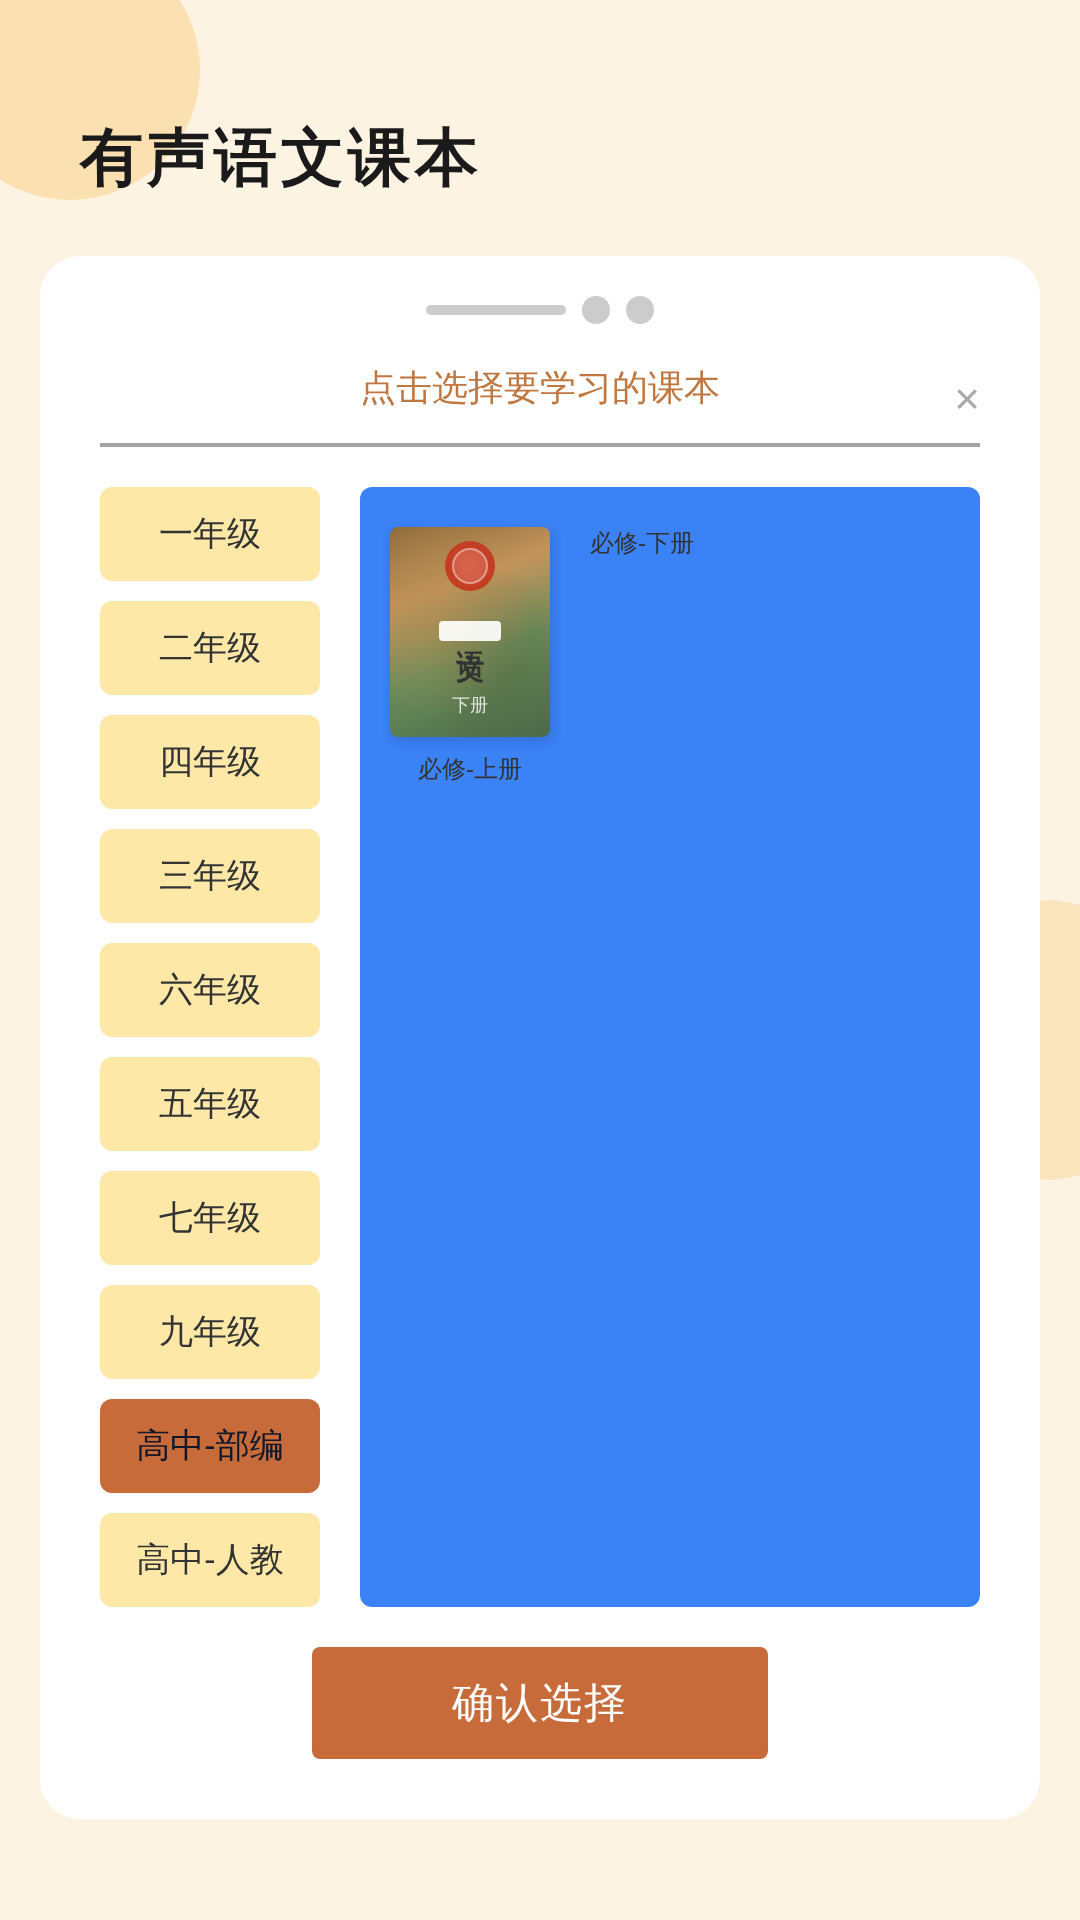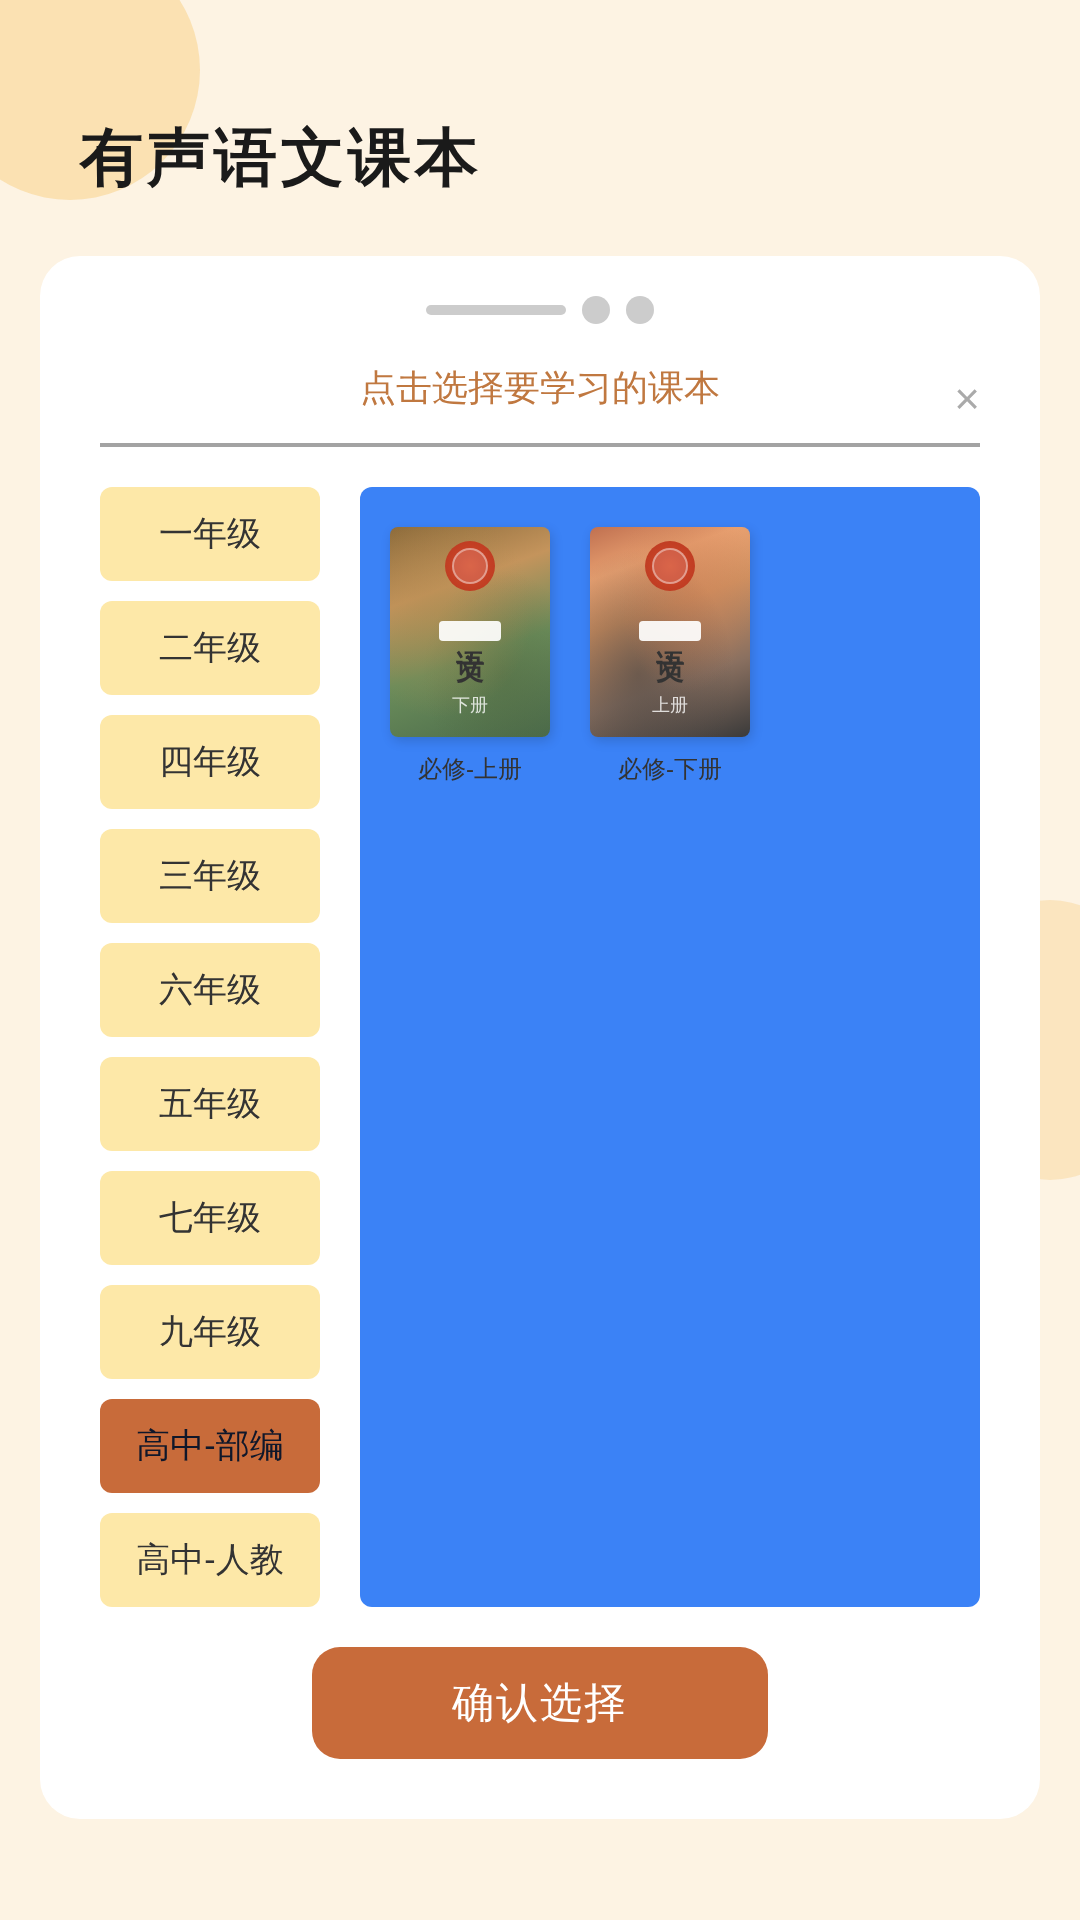--- a/index.html
+++ b/index.html
@@ -276,21 +276,21 @@
       display: flex;
       justify-content: center;
       padding: 40px 0 60px 0;
     }
 
     .confirm-btn {
       background: #c86b3a;
       color: #ffffff;
       font-size: 42px;
       padding: 28px 140px;
-      border-radius: 28px;
+      border-radius: 8px;
       border: none;
       cursor: pointer;
       font-weight: 400;
       letter-spacing: 2px;
     }
   </style>
 </head>
 <body>
 
 <div class="bg-circle-top-left"></div>
@@ -336,27 +336,20 @@
             <div class="book-seal">
               <div class="book-seal-inner"></div>
             </div>
             <div class="book-label-overlay">语文</div>
             <div class="book-volume-label">下册</div>
           </div>
           <span class="book-title">必修-上册</span>
         </div>
 
         <div class="book-item">
-          <div class="book-cover book-cover-2">
-            <div class="book-seal">
-              <div class="book-seal-inner"></div>
-            </div>
-            <div class="book-label-overlay">语文</div>
-            <div class="book-volume-label">上册</div>
-          </div>
           <span class="book-title">必修-下册</span>
         </div>
 
       </div>
     </div>
   </div>
 
   <div class="confirm-area">
     <button class="confirm-btn">确认选择</button>
   </div>

